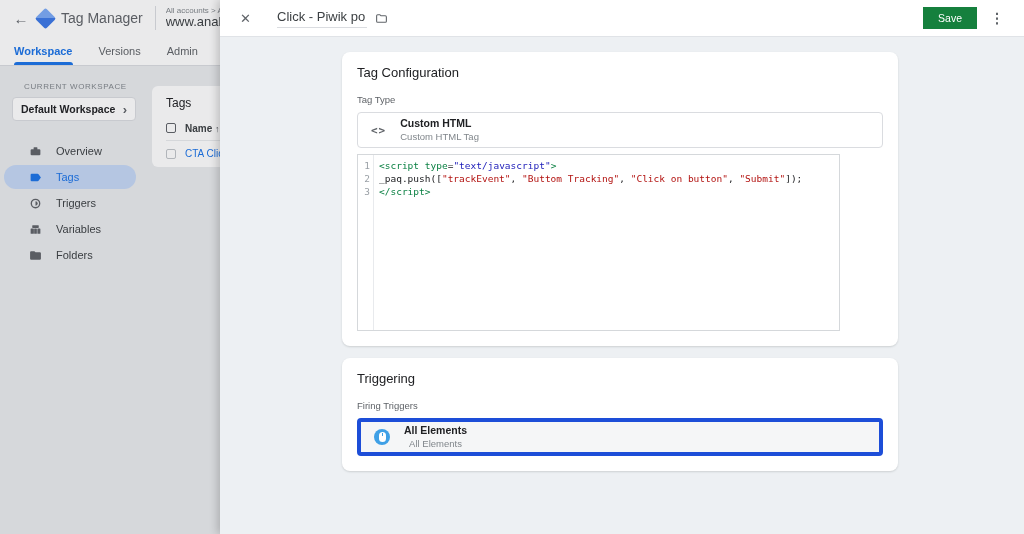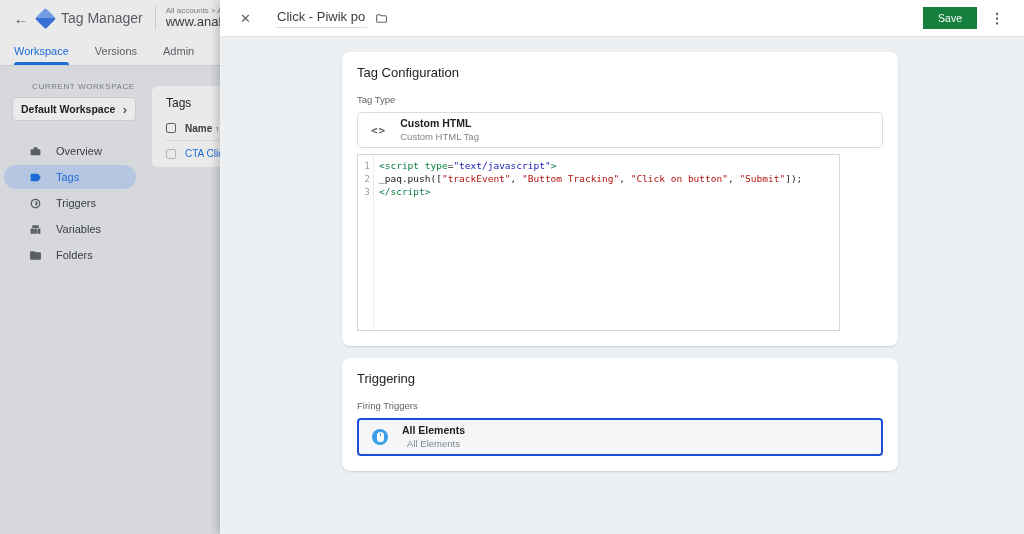--- a/index.html
+++ b/index.html
@@ -12,26 +12,26 @@
   .back-arrow { font-size:15px; color:#5f6368; width:22px; text-align:center; cursor:pointer; }
   .gtm-logo { width:15px; height:15px; margin:0 8px 0 6px; background:linear-gradient(135deg,#7baaf7 0 50%, #3b78e7 50% 100%); transform:rotate(45deg); border-radius:2px; }
   .app-title { font-size:14px; color:#5f6368; white-space:nowrap; }
   .topbar-divider { width:1px; height:24px; background:#dadce0; margin:0 10px 0 12px; }
   .crumb-wrap { display:flex; flex-direction:column; line-height:1.15; overflow:hidden; }
   .crumb-small { font-size:8px; color:#80868b; white-space:nowrap; }
   .crumb-large { font-size:13px; color:#3c4043; white-space:nowrap; }
 
   .tabbar { position:absolute; top:36px; left:0; right:0; height:30px; background:#fff; border-bottom:1px solid #dadce0; display:flex; align-items:center; padding:0 14px; gap:26px; }
   .tab { font-size:11px; color:#5f6368; height:100%; display:flex; align-items:center; position:relative; cursor:pointer; }
-  .tab.active { color:#1a73e8; font-weight:normal; }
+  .tab.active { color:#1a73e8; font-weight:bold; }
   .tab.active::after { content:""; position:absolute; left:0; right:0; bottom:0; height:3px; background:#1a73e8; border-radius:3px 3px 0 0; }
 
   .app-body { position:absolute; top:66px; left:0; right:0; bottom:0; background:#e9ebee; }
   .sidebar { position:absolute; top:0; left:0; width:148px; bottom:0; padding-top:16px; }
-  .ws-label { font-size:8px; letter-spacing:.6px; color:#80868b; margin:0 0 6px 32px; }
+  .ws-label { font-size:8px; letter-spacing:.6px; color:#80868b; margin:0 0 6px 24px; }
   .ws-button { margin:0 12px; height:24px; background:#fff; border:1px solid #dadce0; border-radius:4px; display:flex; align-items:center; padding:0 8px; cursor:pointer; }
   .ws-button .ws-name { font-size:10.5px; color:#202124; font-weight:bold; flex:1; }
   .ws-button .chev { font-size:13px; color:#5f6368; font-weight:bold; }
   .nav { margin-top:18px; }
   .nav-item { height:24px; display:flex; align-items:center; padding-left:24px; margin:1px 12px 2px 4px; border-radius:12px; cursor:pointer; color:#3c4043; }
   .nav-item .nav-icon { width:14px; height:14px; margin-right:14px; display:flex; align-items:center; justify-content:center; color:#5f6368; }
   .nav-item .nav-icon svg { width:13px; height:13px; fill:currentColor; }
   .nav-item .nav-label { font-size:11px; }
   .nav-item.active { background:#c4d7f5; color:#1a73e8; }
   .nav-item.active .nav-icon { color:#1a73e8; }
@@ -75,21 +75,21 @@
 
   .editor { margin-top:6px; width:483px; height:177px; border:1px solid #d5d8db; display:flex; font-family:"DejaVu Sans Mono", monospace; font-size:9.5px; line-height:13px; background:#fff; cursor:text; }
   .gutter { width:16px; padding:4px 3px 0 0; text-align:right; color:#9aa0a6; border-right:1px solid #e8eaed; flex-shrink:0; }
   .code { padding:4px 0 0 5px; white-space:pre; overflow:hidden; color:#202124; }
   .tok-tag { color:#0b8043; }
   .tok-attr { color:#0b8043; }
   .tok-value { color:#1a1ab8; }
   .tok-str { color:#b31412; }
   .tok-plain { color:#202124; }
 
-  .trigger-row { margin-top:7px; height:38px; background:#f5f6f7; border:2px solid #1d4ed8; border-radius:4px; display:flex; align-items:center; cursor:pointer; }
+  .trigger-row { margin-top:7px; height:38px; background:#f5f6f7; border:4px solid #1d4ed8; border-radius:4px; display:flex; align-items:center; cursor:pointer; }
   .mouse-circle { width:16px; height:16px; border-radius:50%; background:#3fa0e6; margin:0 14px 0 13px; position:relative; flex-shrink:0; }
   .mouse-circle::before { content:""; position:absolute; left:4.5px; top:3px; width:7px; height:10px; background:#fff; border-radius:3.5px; }
   .mouse-circle::after { content:""; position:absolute; left:7.7px; top:4px; width:1.2px; height:3px; background:#3fa0e6; }
 </style>
 </head>
 <body>
 
 <div class="app">
   <div class="topbar">
     <span class="back-arrow">←</span>

